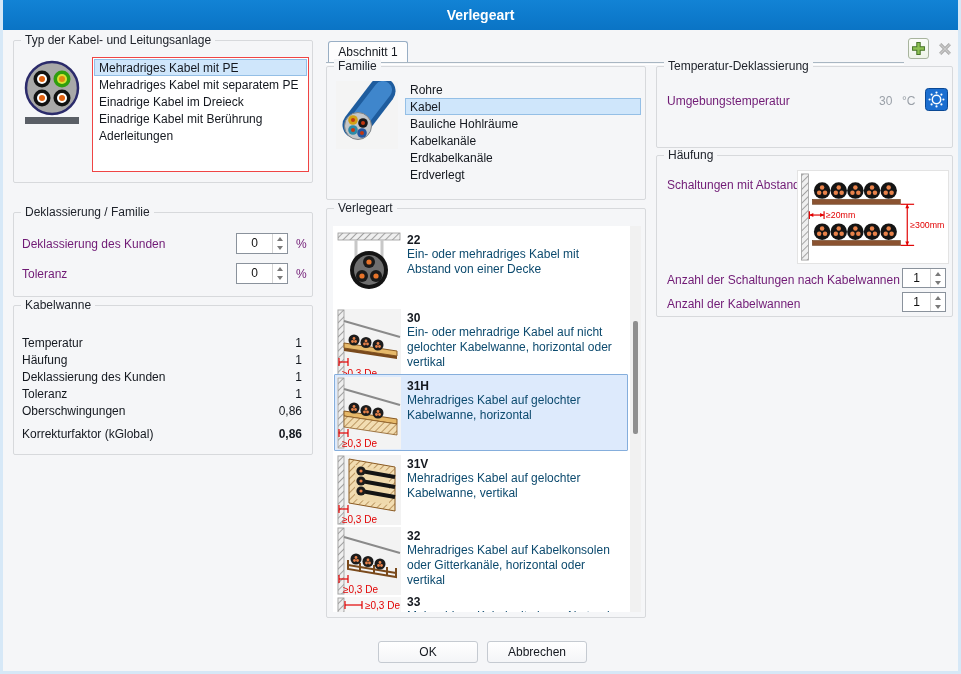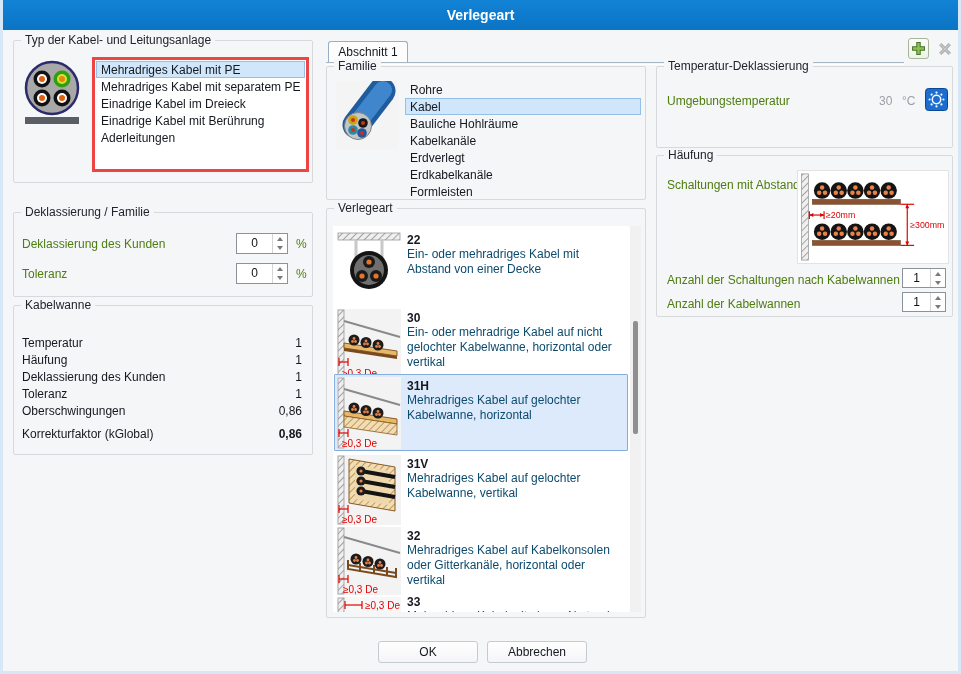--- a/index.html
+++ b/index.html
@@ -8,23 +8,23 @@
   #dialog { position:absolute; left:0; top:0; width:961px; height:674px;
             background:#f5f6f8; border:3px solid #d6e8f7; border-top:none; overflow:hidden; }
   .abs { position:absolute; }
   #titlebar { left:0; top:0; width:955px; height:30px;
               background:linear-gradient(#1283d5,#0a74c5); }
   #titlebar .t { width:100%; text-align:center; line-height:30px; color:#fff;
                  font-size:14px; font-weight:bold; }
   .grp { border:1px solid #d7d9dc; border-radius:2px; }
   .grp-title { position:absolute; top:-8px; left:7px; background:#f5f6f8;
                padding:0 4px; font-size:12px; color:#20242c; white-space:nowrap; }
-  .txt { font-size:12px; color:#4d7c0f; white-space:nowrap; }
+  .txt { font-size:12px; color:#701a75; white-space:nowrap; }
   .gray { color:#9aa0a8; }
-  .listbox { background:#fff; border:3px solid #ef4444; }
+  .listbox { background:#fff; border:1px solid #ef4444; }
   .li { height:17px; line-height:17px; font-size:12px; padding:0 4px;
         color:#14181f; white-space:nowrap; border:1px solid transparent; }
   .li.sel { background:#cfe6fb; border-color:#94bfe6; }
   .fli { height:17px; line-height:17px; font-size:12px; padding:0 4px;
          color:#14181f; white-space:nowrap; border:1px solid transparent; }
   .fli.sel { background:#cfe6fb; border-color:#94bfe6; }
   .spin { display:flex; background:#fff; border:1px solid #8a929c; height:21px; }
   .spin .v { flex:1; text-align:center; font-size:12px; line-height:19px; color:#111; }
   .spin .btns { width:15px; border-left:1px solid #d5d5d5; display:flex;
                 flex-direction:column; }
@@ -201,23 +201,22 @@
       <circle cx="17" cy="49" r="4.8" fill="#2a8aa8"></circle>
         <circle cx="17" cy="49" r="2" fill="#c23812"></circle>
       <circle cx="26" cy="52" r="4.8" fill="#2456a0"></circle>
         <circle cx="26" cy="52" r="2" fill="#c23812"></circle>
     </svg>
     <div class="abs" style="left:78px;top:14px;width:236px">
       <div class="fli">Rohre</div>
       <div class="fli sel">Kabel</div>
       <div class="fli">Bauliche Hohlräume</div>
       <div class="fli">Kabelkanäle</div>
+      <div class="fli">Erdkabelkanäle</div>
       <div class="fli">Erdverlegt</div>
-      <div class="fli">Erdkabelkanäle</div>
-      <div class="fli">Formleisten</div>
     </div>
   </div>
 
   <div class="grp abs" style="left:323px;top:208px;width:320px;height:410px">
     <span class="grp-title">Verlegeart</span>
     <div class="vlist">
 
       <div class="vitem" style="top:3px;height:76px">
         <svg class="vicon" width="64" height="74" viewBox="0 0 64 74">
           <rect x="1" y="2" width="62" height="7" fill="url(#hatchP)" stroke="#9a9a9a" stroke-width="0.8"></rect>

